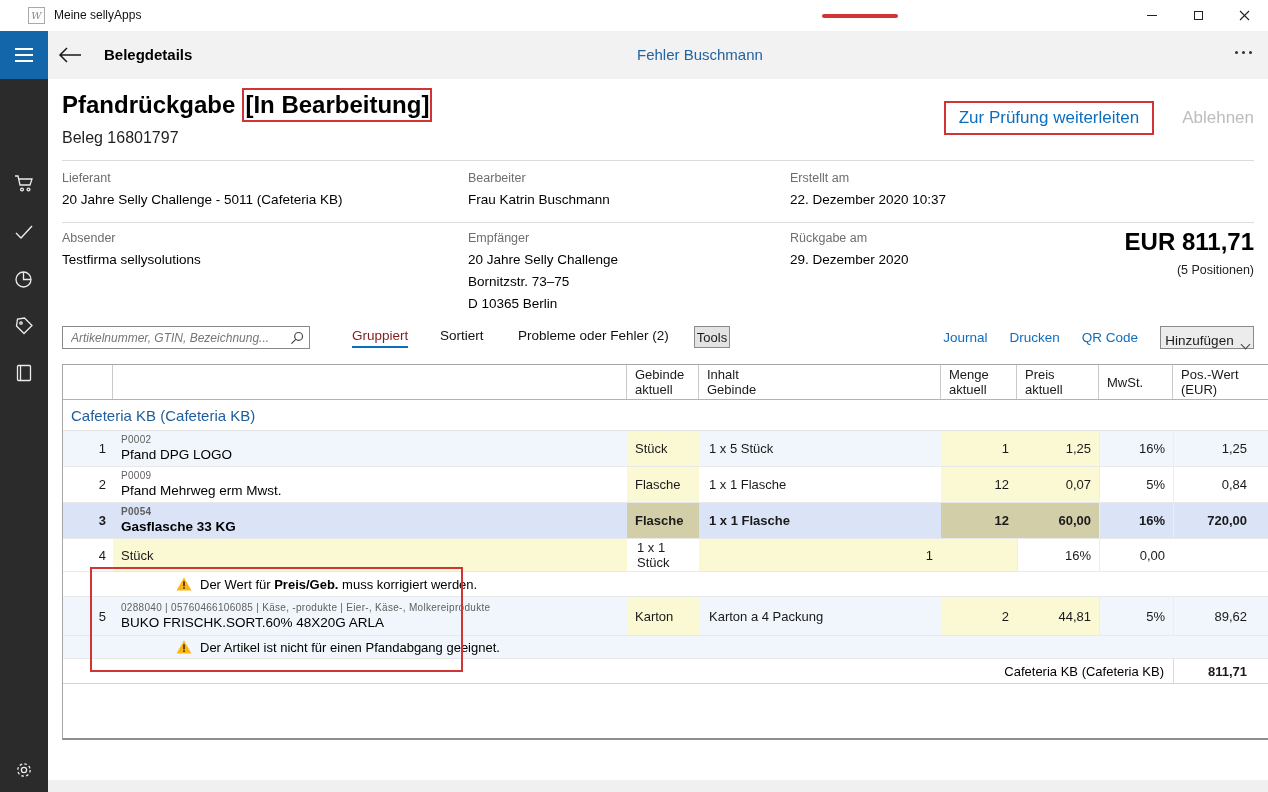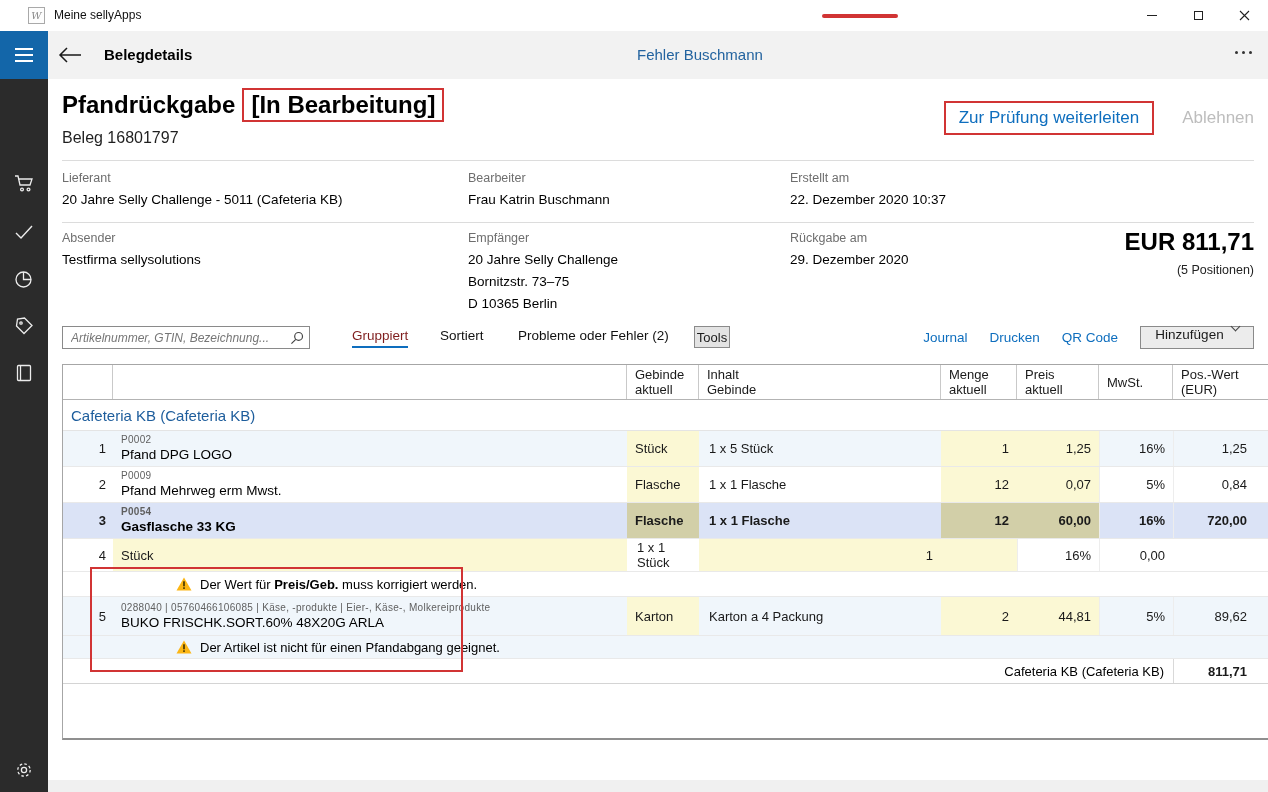--- a/index.html
+++ b/index.html
@@ -31,21 +31,21 @@
 
   
   .sidebar { position:absolute; left:0; top:79px; width:48px; height:713px; background:#2b2b2b; }
   .side-ic { position:absolute; left:12px; width:24px; height:24px; }
   .si-cart { top:92px; } .si-check { top:141px; } .si-pie { top:188px; } .si-tag { top:235px; } .si-book { top:282px; }
   .si-gear { top:679px; }
 
   
   .doc-head { position:absolute; left:62px; top:88px; display:flex; align-items:center; }
   .doc-type { font-size:24px; font-weight:bold; color:#000; }
-  .doc-status { font-size:24px; font-weight:bold; color:#000; border:2px solid #d13434; padding:1px 7px; margin-left:7px; }
+  .doc-status { font-size:24px; font-weight:bold; color:#000; border:2px solid #d13434; padding:1px 1px; margin-left:7px; }
   .doc-number { position:absolute; left:62px; top:129px; font-size:16px; color:#1f1f1f; }
   .head-actions { position:absolute; top:101px; right:14px; display:flex; align-items:center; }
   .btn-forward { border:2px solid #d13434; padding:5px 13px; font-size:17px; color:#0e6ebe; cursor:pointer; }
   .btn-reject { margin-left:28px; font-size:17px; color:#bdbdbd; }
 
   .divider { position:absolute; left:62px; width:1192px; height:1px; background:#dcdcdc; }
   .div1 { top:160px; } .div2 { top:222px; }
 
   
   .field { position:absolute; }
@@ -65,21 +65,21 @@
                       font-family:"Liberation Sans", sans-serif; font-size:12px; font-style:italic; color:#333; }
   .search-box input::placeholder { color:#767676; font-style:italic; }
   .search-ic { position:absolute; right:5px; top:4px; }
   .tb-link { position:absolute; top:2px; font-size:13.5px; color:#111; cursor:pointer; }
   .tb-gruppiert { left:290px; color:#7f1d1d; border-bottom:2px solid #0e6ebe; padding-bottom:3px; }
   .tb-sortiert { left:378px; } .tb-probleme { left:456px; }
   .tb-tools { position:absolute; left:632px; top:0; width:36px; height:22px; background:#e3e3e3; border:1px solid #8a8a8a;
               font-size:13px; display:flex; align-items:center; justify-content:center; cursor:pointer; }
   .tb-right { position:absolute; right:0; top:0; display:flex; align-items:center; gap:22px; }
   .blue-link { font-size:13.5px; color:#0e6ebe; cursor:pointer; }
-  .btn-add { width:114px; height:23px; background:#ececec; border:1px solid #8a8a8a; display:flex; align-items:flex-start;
+  .btn-add { width:94px; height:23px; background:#ececec; border:1px solid #8a8a8a; display:flex; align-items:flex-end;
              justify-content:center; gap:8px; font-size:13.5px; cursor:pointer; }
   .chev { width:7px; height:7px; border-right:1.4px solid #444; border-bottom:1.4px solid #444; transform:rotate(45deg); margin-top:-4px; }
 
   
   .table { position:absolute; left:62px; top:364px; width:1252px; height:376px; border:1px solid #a6a6a6;
            border-bottom:2px solid #8f8f8f; display:flex; flex-direction:column; background:#fff; }
   .grid { display:grid; grid-template-columns:50px 514px 72px 242px 76px 82px 74px 82px; }
   .thead { height:35px; border-bottom:1px solid #b3b3b3; }
   .th { display:flex; flex-direction:column; justify-content:center; padding:0 8px; font-size:13px; color:#1a1a1a;
         border-right:1px solid #c9c9c9; line-height:15px; }

